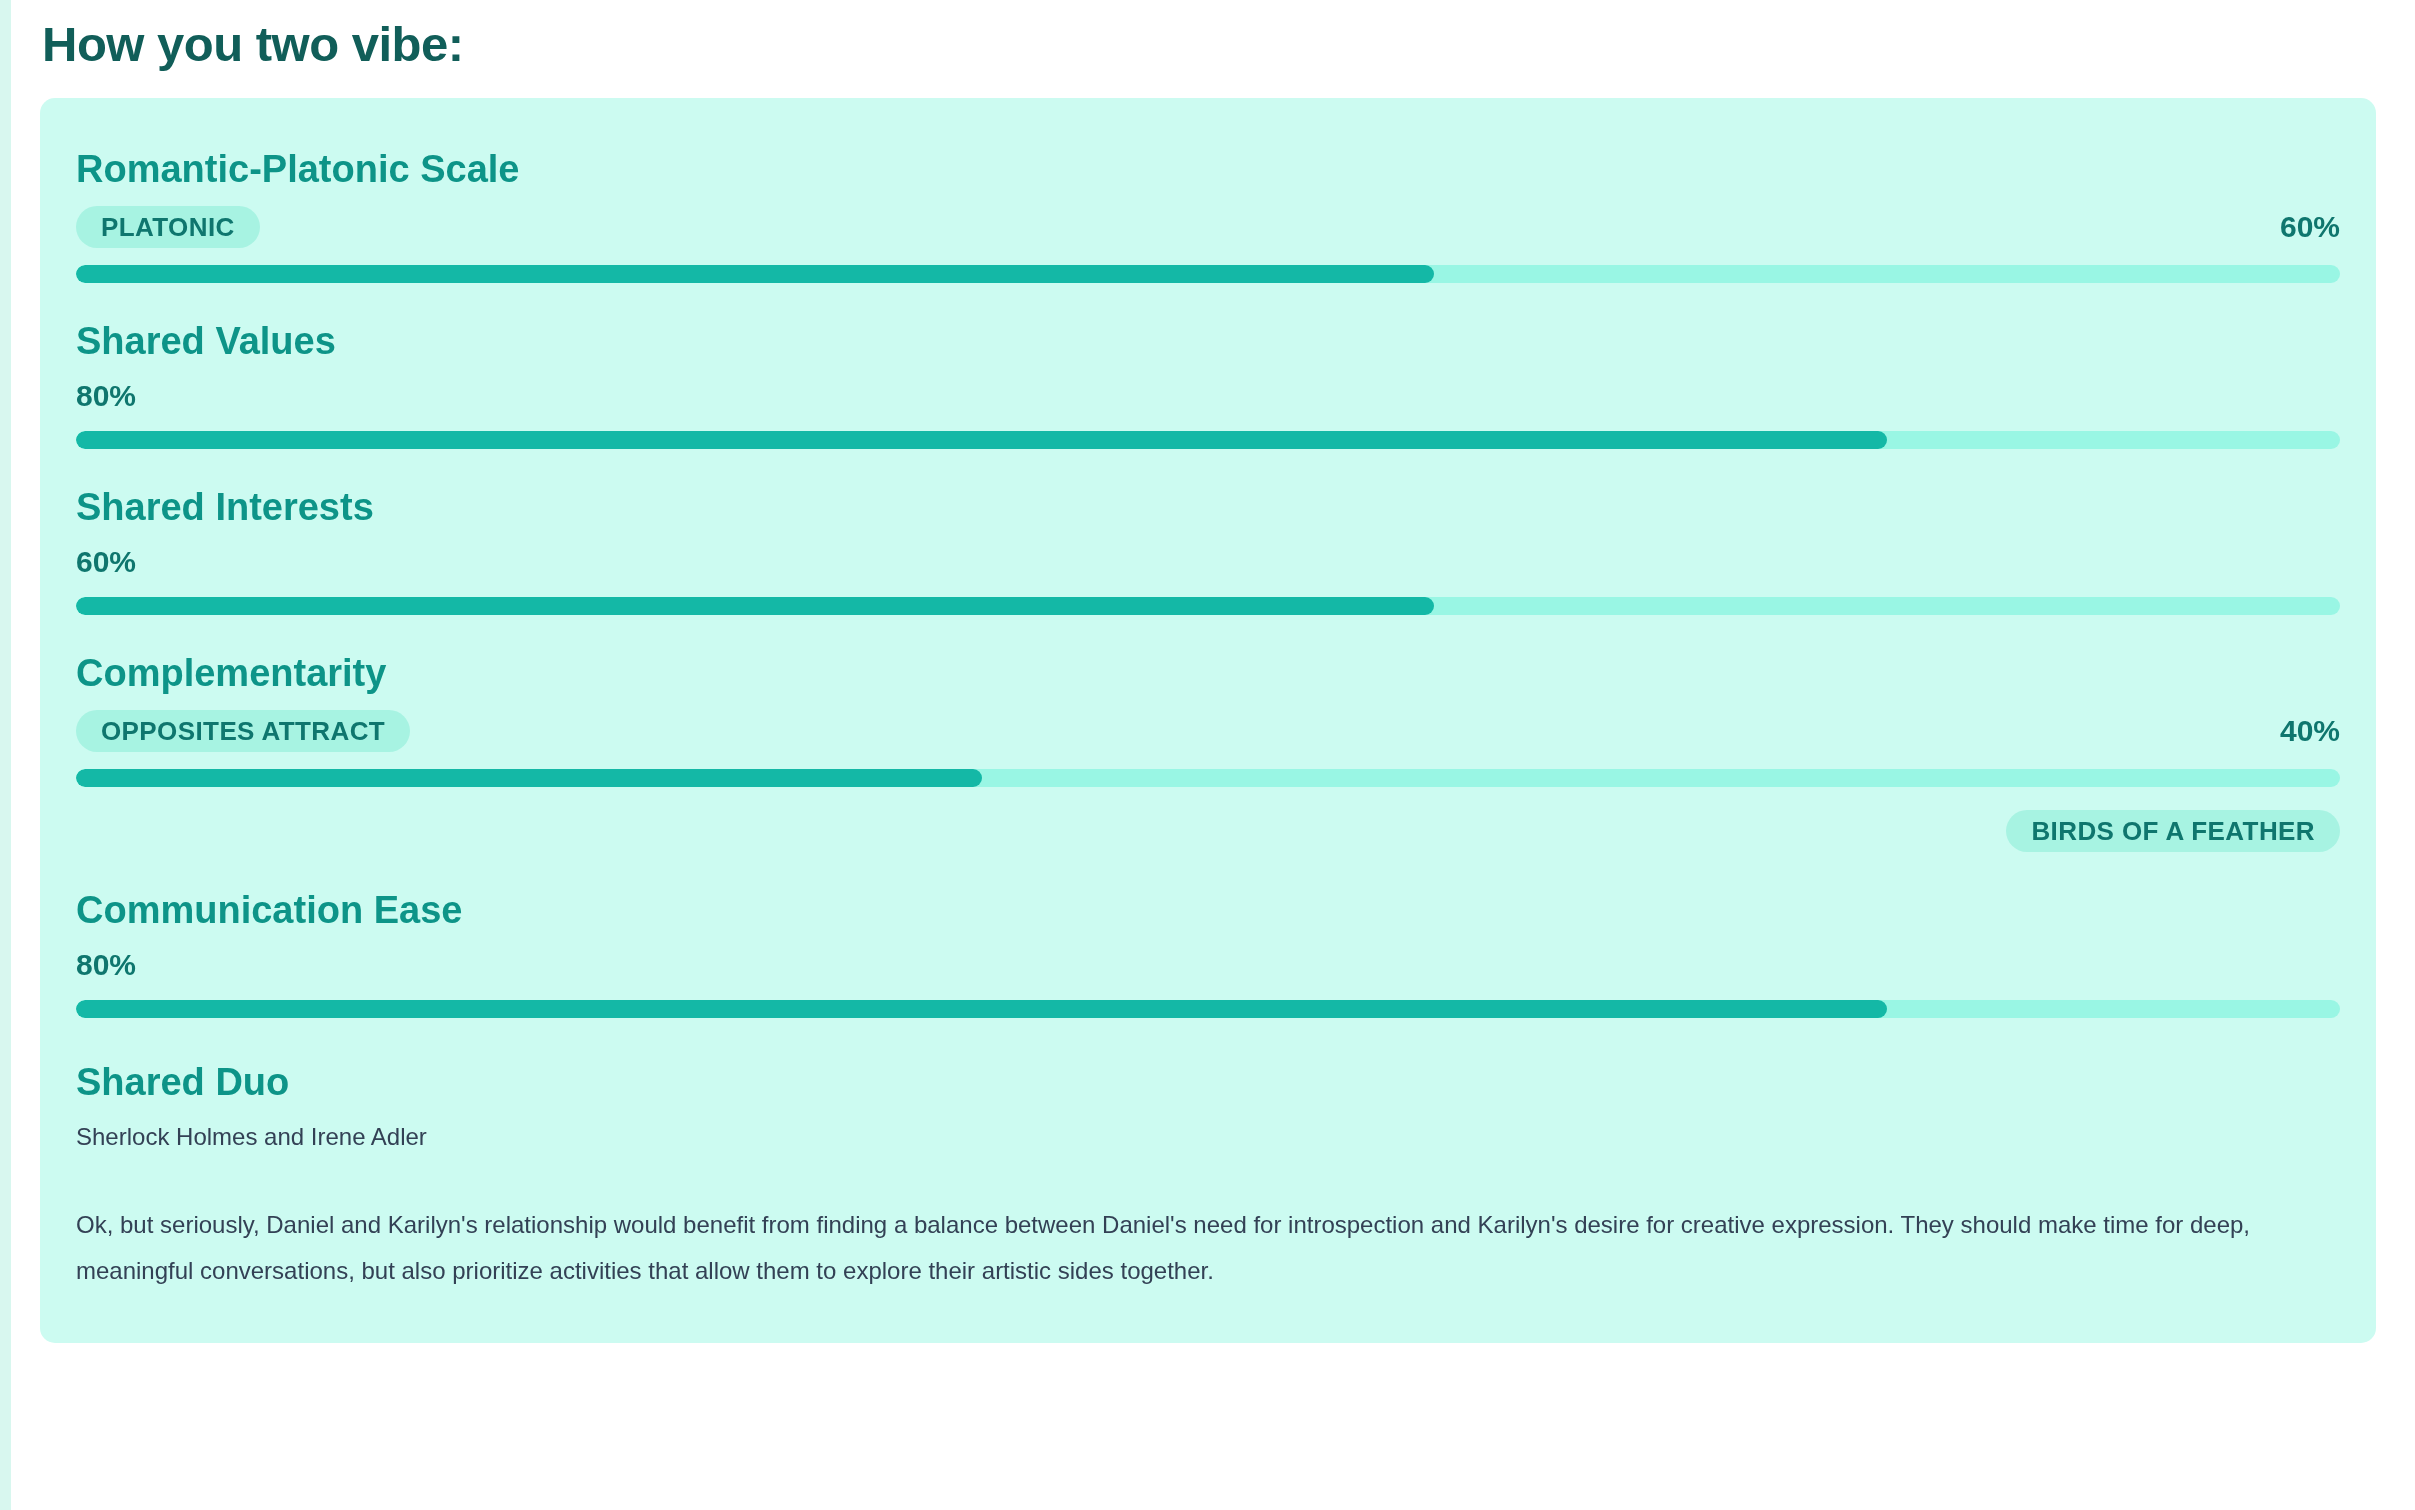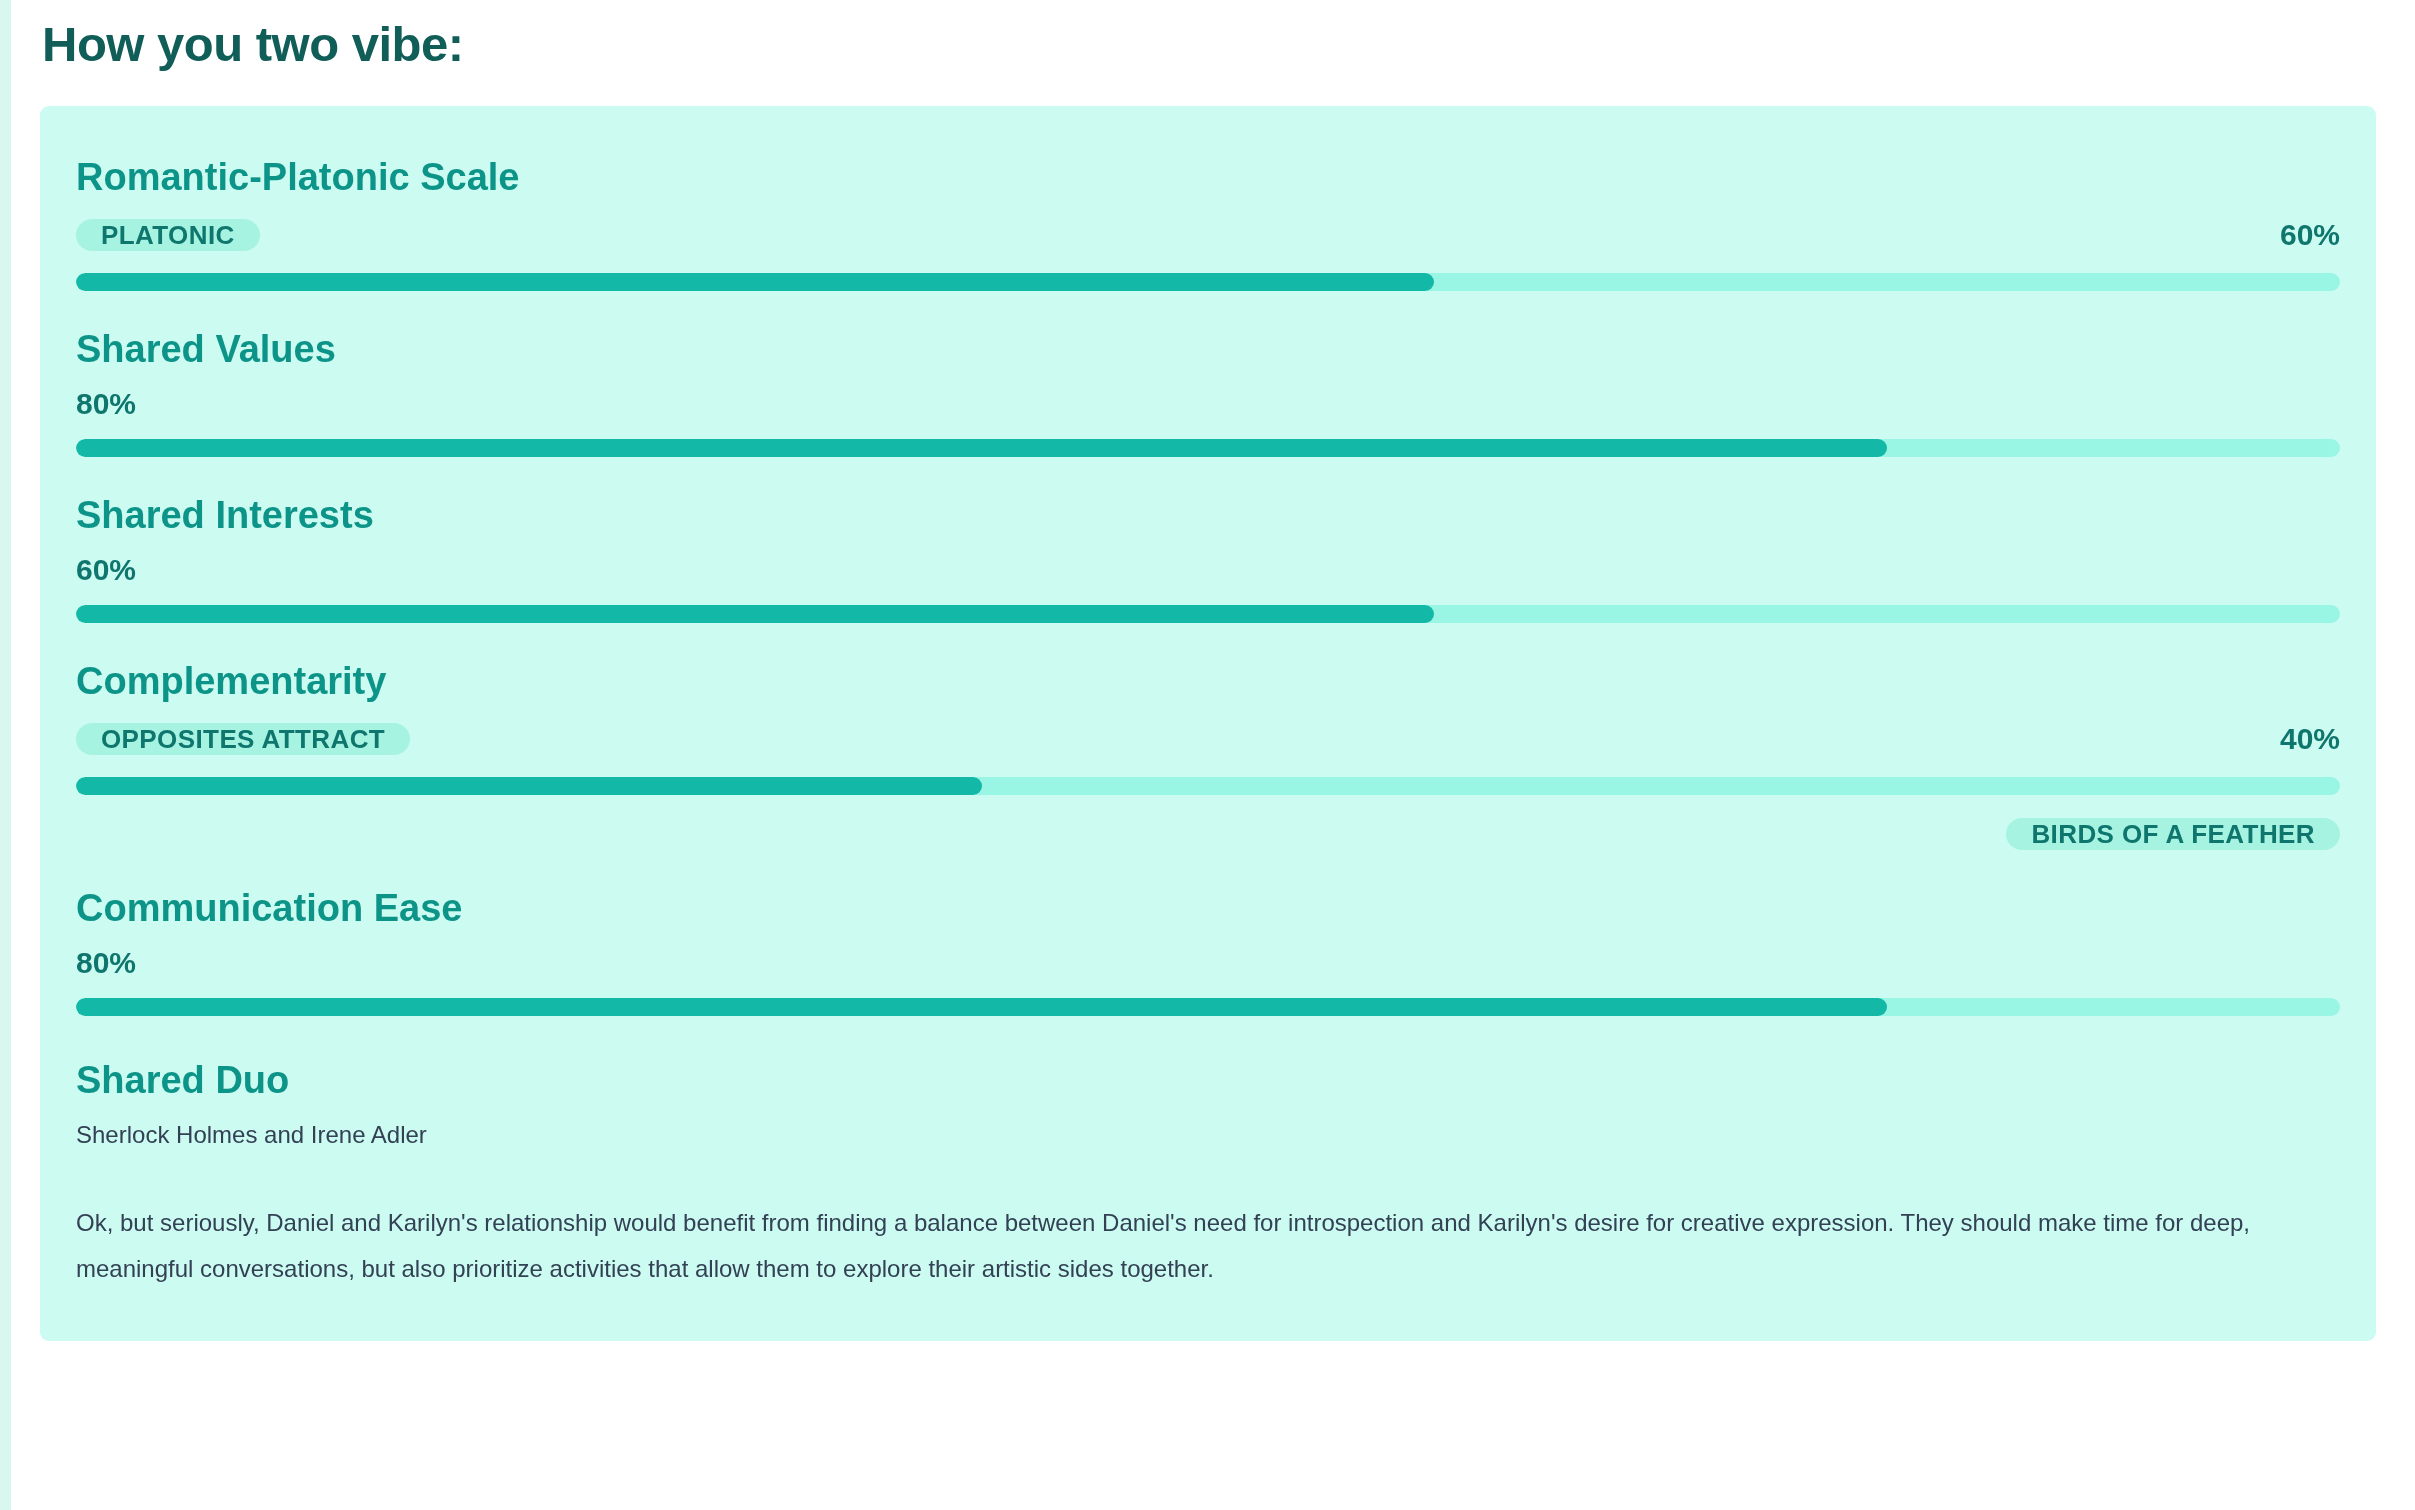--- a/index.html
+++ b/index.html
@@ -31,24 +31,24 @@
   }
   .page-title {
     margin: 17px 38px 0 42px;
     font-size: 49px;
     line-height: 55px;
     font-weight: 700;
     letter-spacing: -0.5px;
     color: var(--title-text);
   }
   .vibe-card {
-    margin: 34px 40px 0 40px;
+    margin: 26px 40px 0 40px;
     width: 2336px;
     background: var(--card-bg);
-    border-radius: 9px;
+    border-radius: 15px;
     padding: 49px 36px 49px 36px;
   }
   .meter { margin-bottom: 36px; }
   .meter-label {
     font-size: 38px;
     line-height: 44px;
     font-weight: 700;
     color: var(--heading-text);
     margin-bottom: 15px;
   }
@@ -56,21 +56,21 @@
     display: flex;
     align-items: center;
     justify-content: space-between;
     margin-bottom: 17px;
     min-height: 42px;
   }
   .meter-head.no-badge { min-height: 36px; }
   .badge {
     display: inline-flex;
     align-items: center;
-    height: 32px;
+    height: 42px;
     padding: 0 25px;
     border-radius: 950px;
     background: var(--badge-bg);
     color: var(--value-text);
     font-size: 26px;
     font-weight: 700;
     letter-spacing: 0.4px;
     white-space: nowrap;
   }
   .meter-value {

